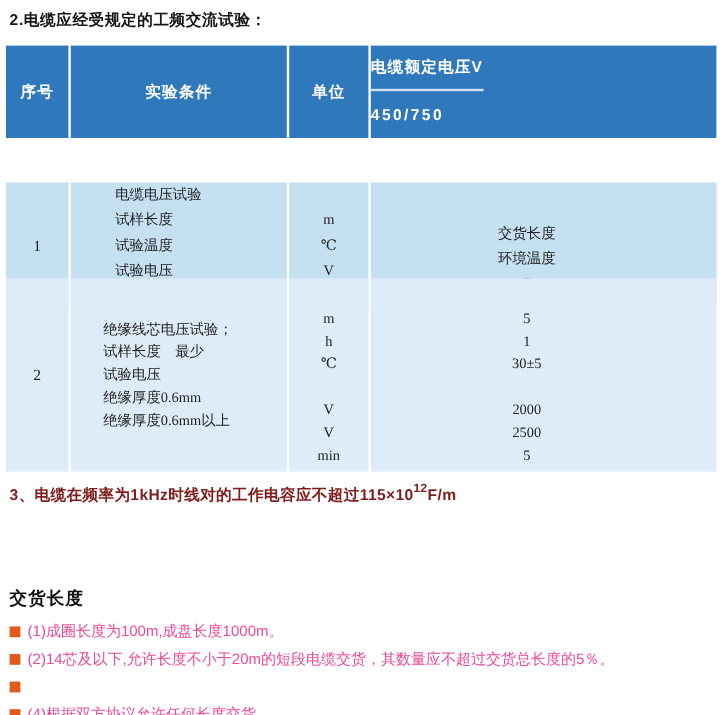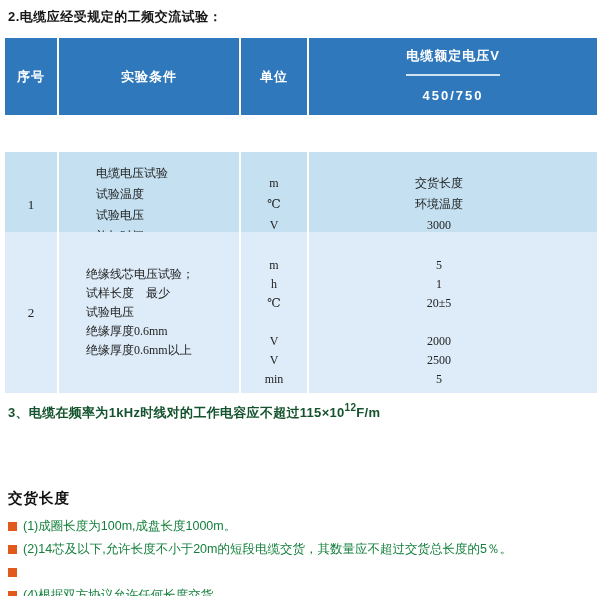--- a/index.html
+++ b/index.html
@@ -29,21 +29,21 @@
   .thead{
     display:grid;grid-template-columns:52px 180px 66px 288px;
     column-gap:2px;height:77px;margin-bottom:1px;
   }
   .th{
     background:var(--header-blue);color:#fff;
     display:flex;align-items:center;justify-content:center;
     font-family:"Liberation Sans","DejaVu Sans",sans-serif;
     font-weight:bold;font-size:13px;letter-spacing:1px;
   }
-  .th-split{flex-direction:column;align-items:center;padding:0;}
+  .th-split{flex-direction:column;align-items:flex-start;padding:0;}
   .th-split .th-top{
     height:38px;display:flex;align-items:center;justify-content:center;
     border-bottom:2px solid #cfe2f1;
   }
   .th-split .th-bottom{
     flex:1;display:flex;align-items:center;justify-content:center;
     letter-spacing:2px;
   }
 
   .trow{
@@ -60,36 +60,36 @@
   .trow-1 .line{height:19px;line-height:19px;}
   .cell.cond .line{text-align:left;white-space:nowrap;}
   .trow-0 .cell.cond{padding-left:37px;}
   .trow-1 .cell.cond{padding-left:27px;}
   .cell.unit .line,.cell.val .line{text-align:center;}
   .cell.val{padding-right:28px;}
 
   
   .note3{
     position:absolute;left:8px;top:403px;
-    font-size:13px;font-weight:600;color:#14532d;letter-spacing:.3px;
+    font-size:13px;font-weight:600;color:#7f1d1d;letter-spacing:.3px;
   }
   .note3 sup{
     font-size:10px;position:relative;top:-1px;vertical-align:super;
   }
 
   
   .delivery{position:absolute;left:8px;top:489px;right:4px;}
   .delivery-heading{
     font-size:14.5px;font-weight:bold;color:#111;
     margin-bottom:11px;letter-spacing:1px;
   }
   .delivery-list{list-style:none;}
   .delivery-list li{
     display:flex;align-items:flex-start;
-    font-size:12.5px;color:#15803d;
+    font-size:12.5px;color:#ec4899;
     height:23px;line-height:15px;white-space:nowrap;
   }
   .bullet{
     width:9px;height:9px;background:var(--bullet-orange);
     display:inline-block;flex:0 0 9px;margin:3px 6px 0 0;
   }
 </style>
 </head>
 <body>
 
@@ -105,36 +105,36 @@
       <div class="th th-split">
         <div class="th-top">电缆额定电压V</div>
         <div class="th-bottom">450/750</div>
       </div>
     </div>
     <div id="table-body">
         <div class="trow trow-0">
           <div class="cell no">1</div>
           <div class="cell cond">
             <div class="line">电缆电压试验</div>
+            <div class="line">试样长度</div>
             <div class="line">试验温度</div>
             <div class="line">试验电压</div>
             <div class="line">施加时间</div>
           </div>
           <div class="cell unit">
             <div class="line">&nbsp;</div>
             <div class="line">m</div>
             <div class="line">℃</div>
             <div class="line">V</div>
             <div class="line">min</div>
           </div>
           <div class="cell val">
             <div class="line">&nbsp;</div>
             <div class="line">交货长度</div>
             <div class="line">环境温度</div>
-            <div class="line">3000</div>
             <div class="line">5</div>
           </div>
         </div>
         <div class="trow trow-1">
           <div class="cell no">2</div>
           <div class="cell cond">
             <div class="line">绝缘线芯电压试验；</div>
             <div class="line">试样长度　最少</div>
             <div class="line">试验电压</div>
             <div class="line">绝缘厚度0.6mm</div>
@@ -147,21 +147,21 @@
             <div class="line">℃</div>
             <div class="line">&nbsp;</div>
             <div class="line">V</div>
             <div class="line">V</div>
             <div class="line">min</div>
           </div>
           <div class="cell val">
             <div class="line">&nbsp;</div>
             <div class="line">5</div>
             <div class="line">1</div>
-            <div class="line">20±5</div>
+            <div class="line">30±5</div>
             <div class="line">&nbsp;</div>
             <div class="line">2000</div>
             <div class="line">2500</div>
             <div class="line">5</div>
           </div>
         </div>
       </div>
   </div>
 
   <div class="note3">

